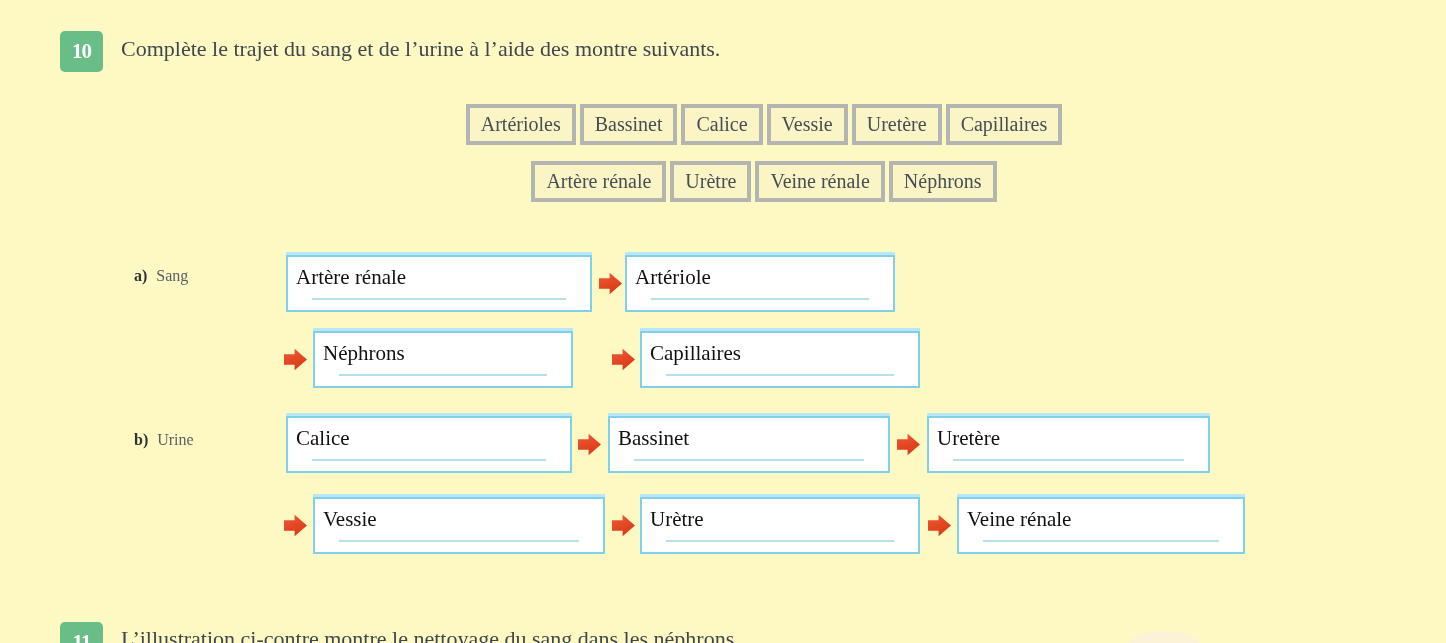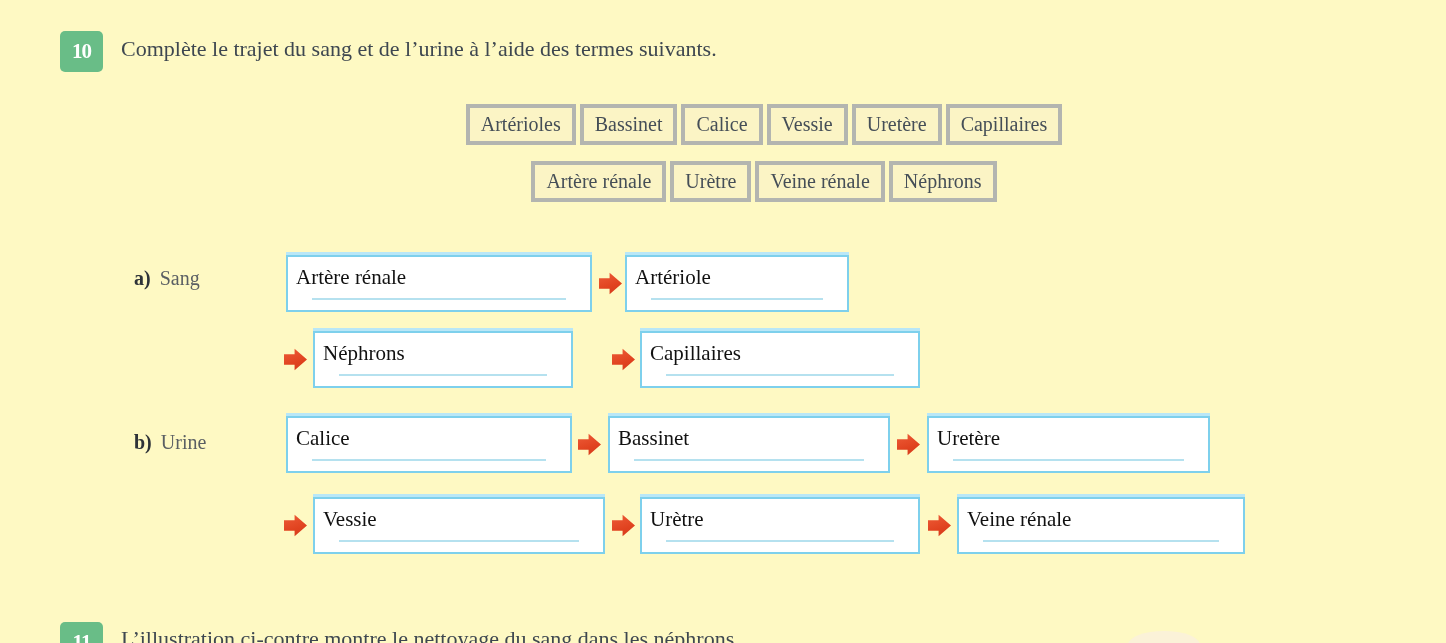--- a/index.html
+++ b/index.html
@@ -39,21 +39,21 @@
   .chip{
     border:4px solid #b3b5b0;
     background:#fbf4c5;
     padding:5px 11px;
     font-size:20px;
     color:#454e57;
     white-space:nowrap;
   }
   .plabel{
     position:absolute;
-    font-size:20px;
+    font-size:16px;
     color:#5a5f63;
     white-space:nowrap;
   }
   .plabel b{color:#2e3338;margin-right:9px;}
   .abox{
     position:absolute;
     height:57px;
     background:#ffffff;
     border:2px solid #7ed0ec;
     box-shadow:0 -3px 0 0 #b9e7f7;
@@ -81,21 +81,21 @@
   }
 </style>
 </head>
 <body>
 
 <div class="canvas">
 
   <div class="badge" style="left:60px;top:31px;">
     <span>10</span>
   </div>
-  <div class="instr" style="left:121px;top:36px;">Complète le trajet du sang et de l’urine à l’aide des termes suivants.</div>
+  <div class="instr" style="left:121px;top:36px;">Complète le trajet du sang et de l’urine à l’aide des montre suivants.</div>
 
   <div class="chips">
     <div class="chip-row">
       <div class="chip">Artérioles</div>
       <div class="chip">Bassinet</div>
       <div class="chip">Calice</div>
       <div class="chip">Vessie</div>
       <div class="chip">Uretère</div>
       <div class="chip">Capillaires</div>
     </div>
@@ -109,21 +109,21 @@
 
   <div class="plabel" style="left:134px;top:267px;">
     <b>a)</b><span>Sang</span>
   </div>
 
   <div class="abox" style="left:286px;top:255px;width:306px;">
     <div class="txt">Artère rénale</div>
     <div class="line"></div>
   </div>
   <div class="arrow" style="left:599px;top:270px;"></div>
-  <div class="abox" style="left:625px;top:255px;width:224px;">
+  <div class="abox" style="left:625px;top:255px;width:270px;">
     <div class="txt">Artériole</div>
     <div class="line"></div>
   </div>
 
   <div class="arrow" style="left:284px;top:346px;"></div>
   <div class="abox" style="left:313px;top:331px;width:260px;">
     <div class="txt">Néphrons</div>
     <div class="line"></div>
   </div>
   <div class="arrow" style="left:612px;top:346px;"></div>

